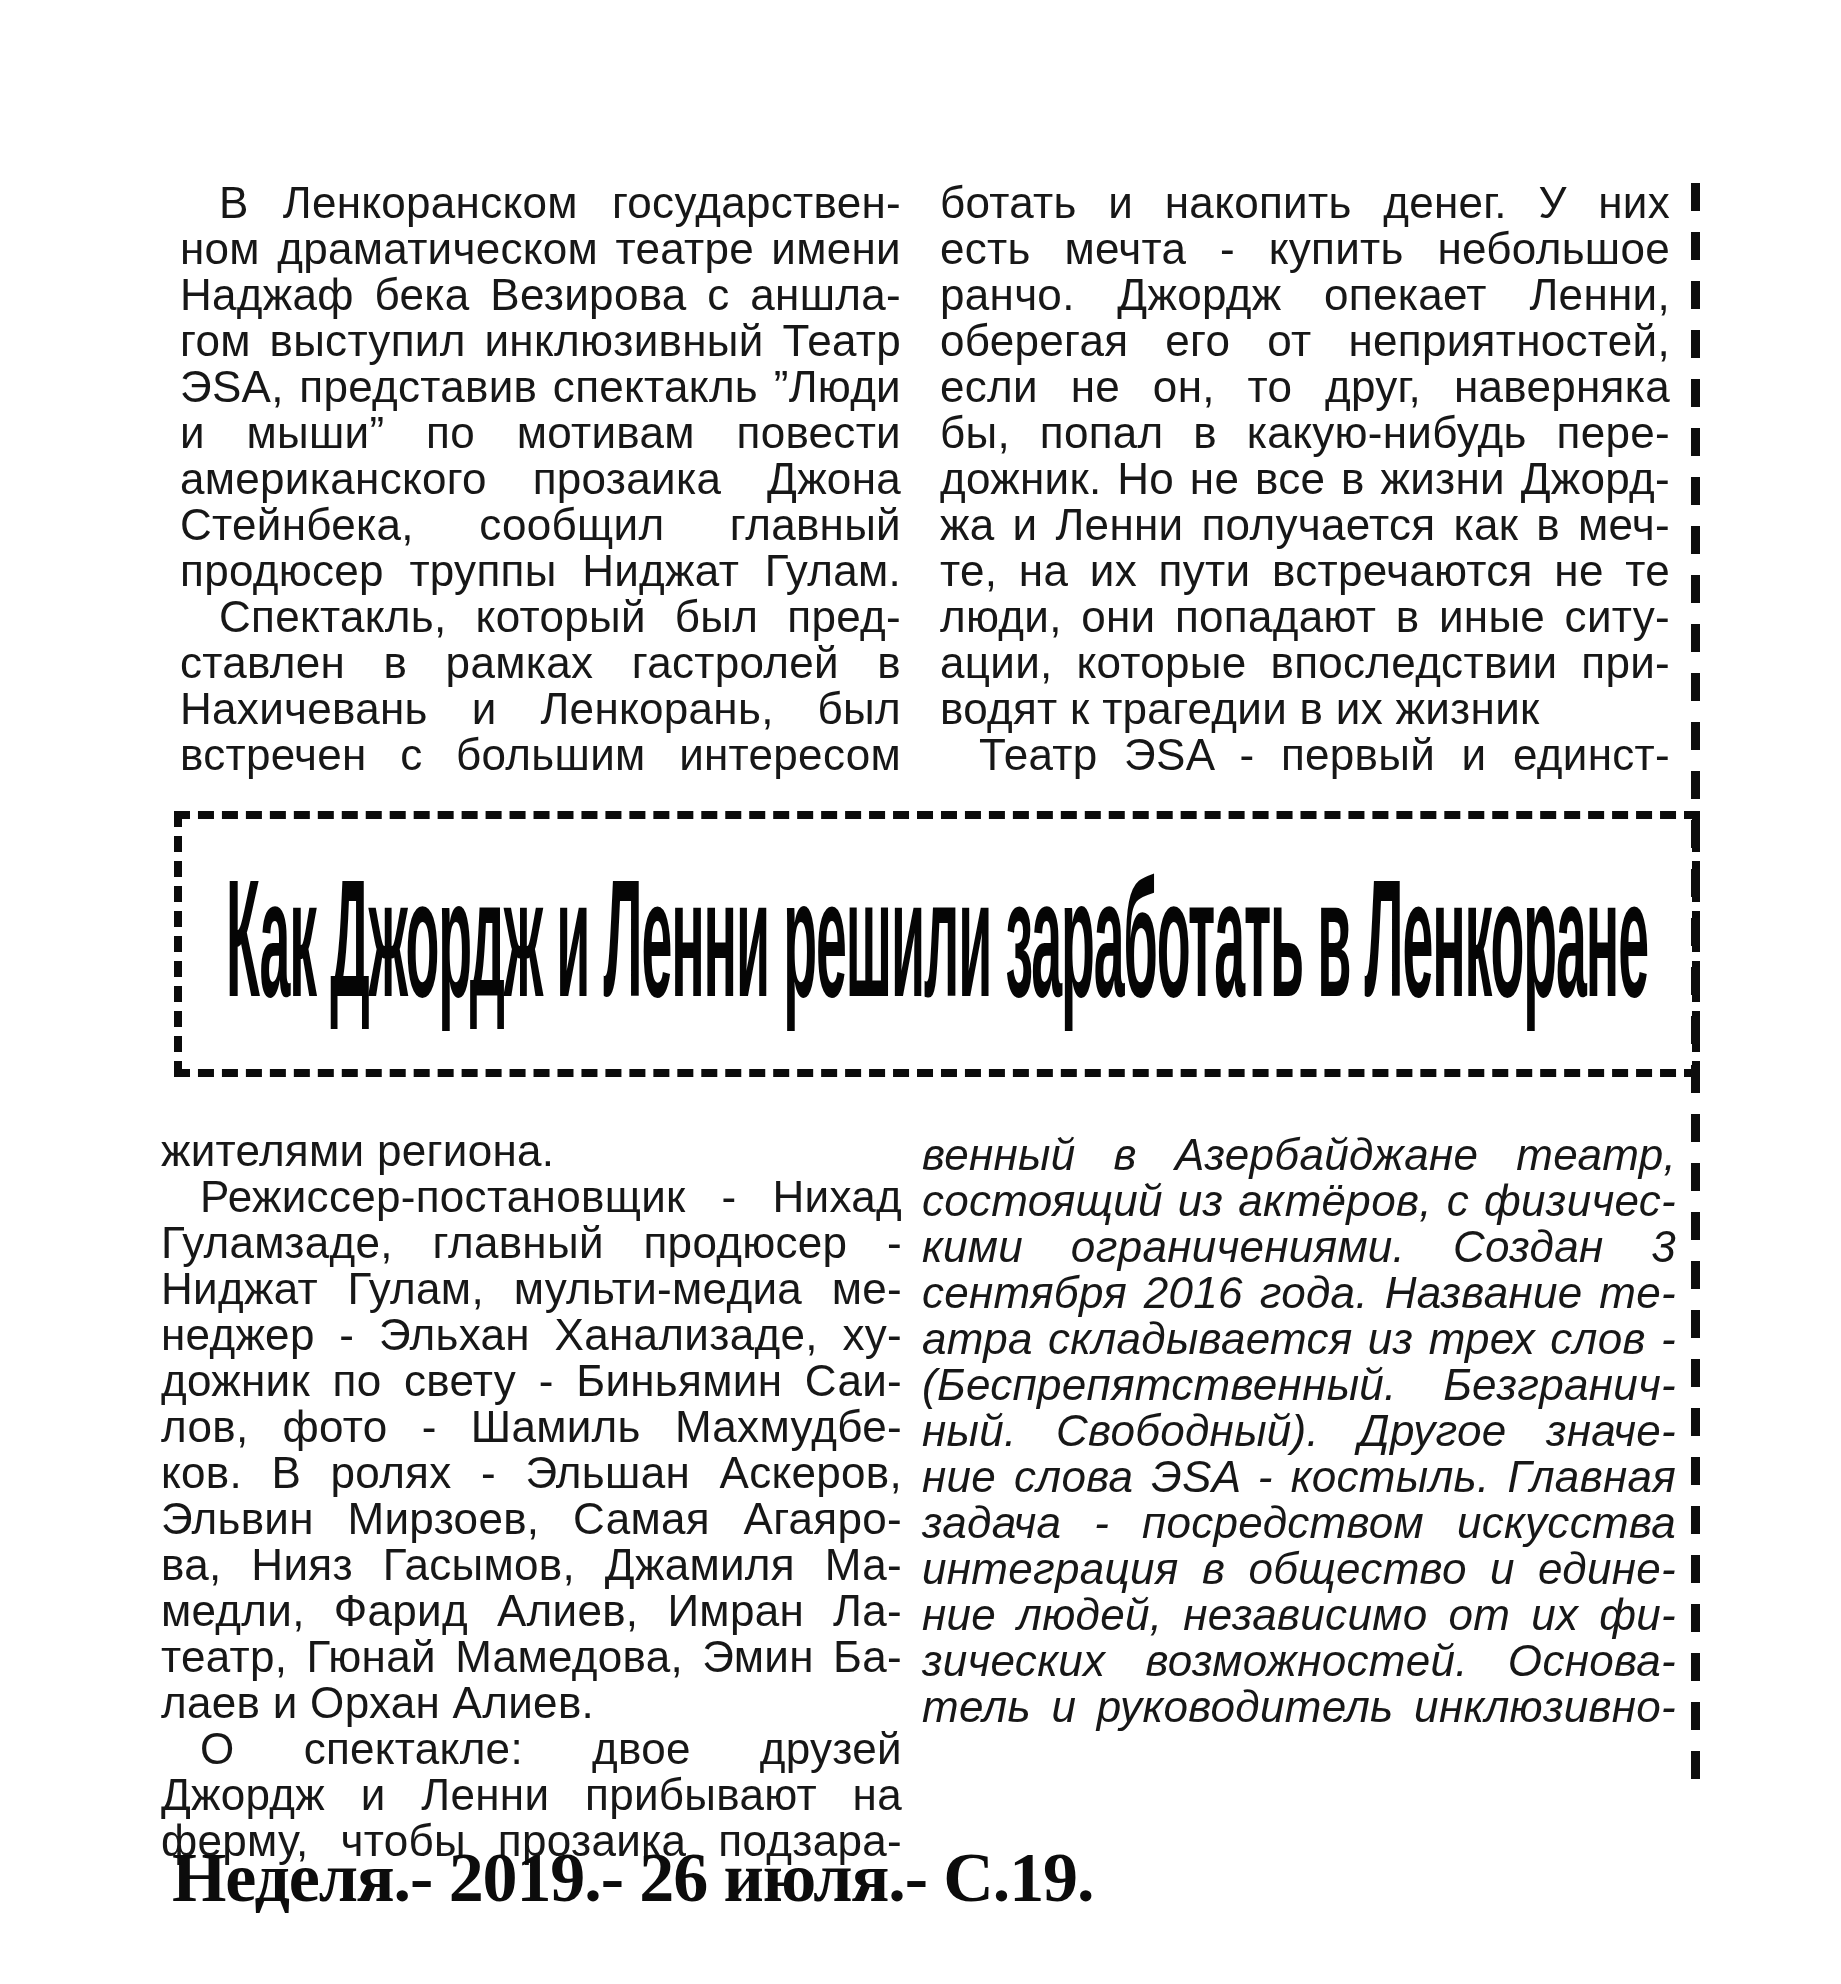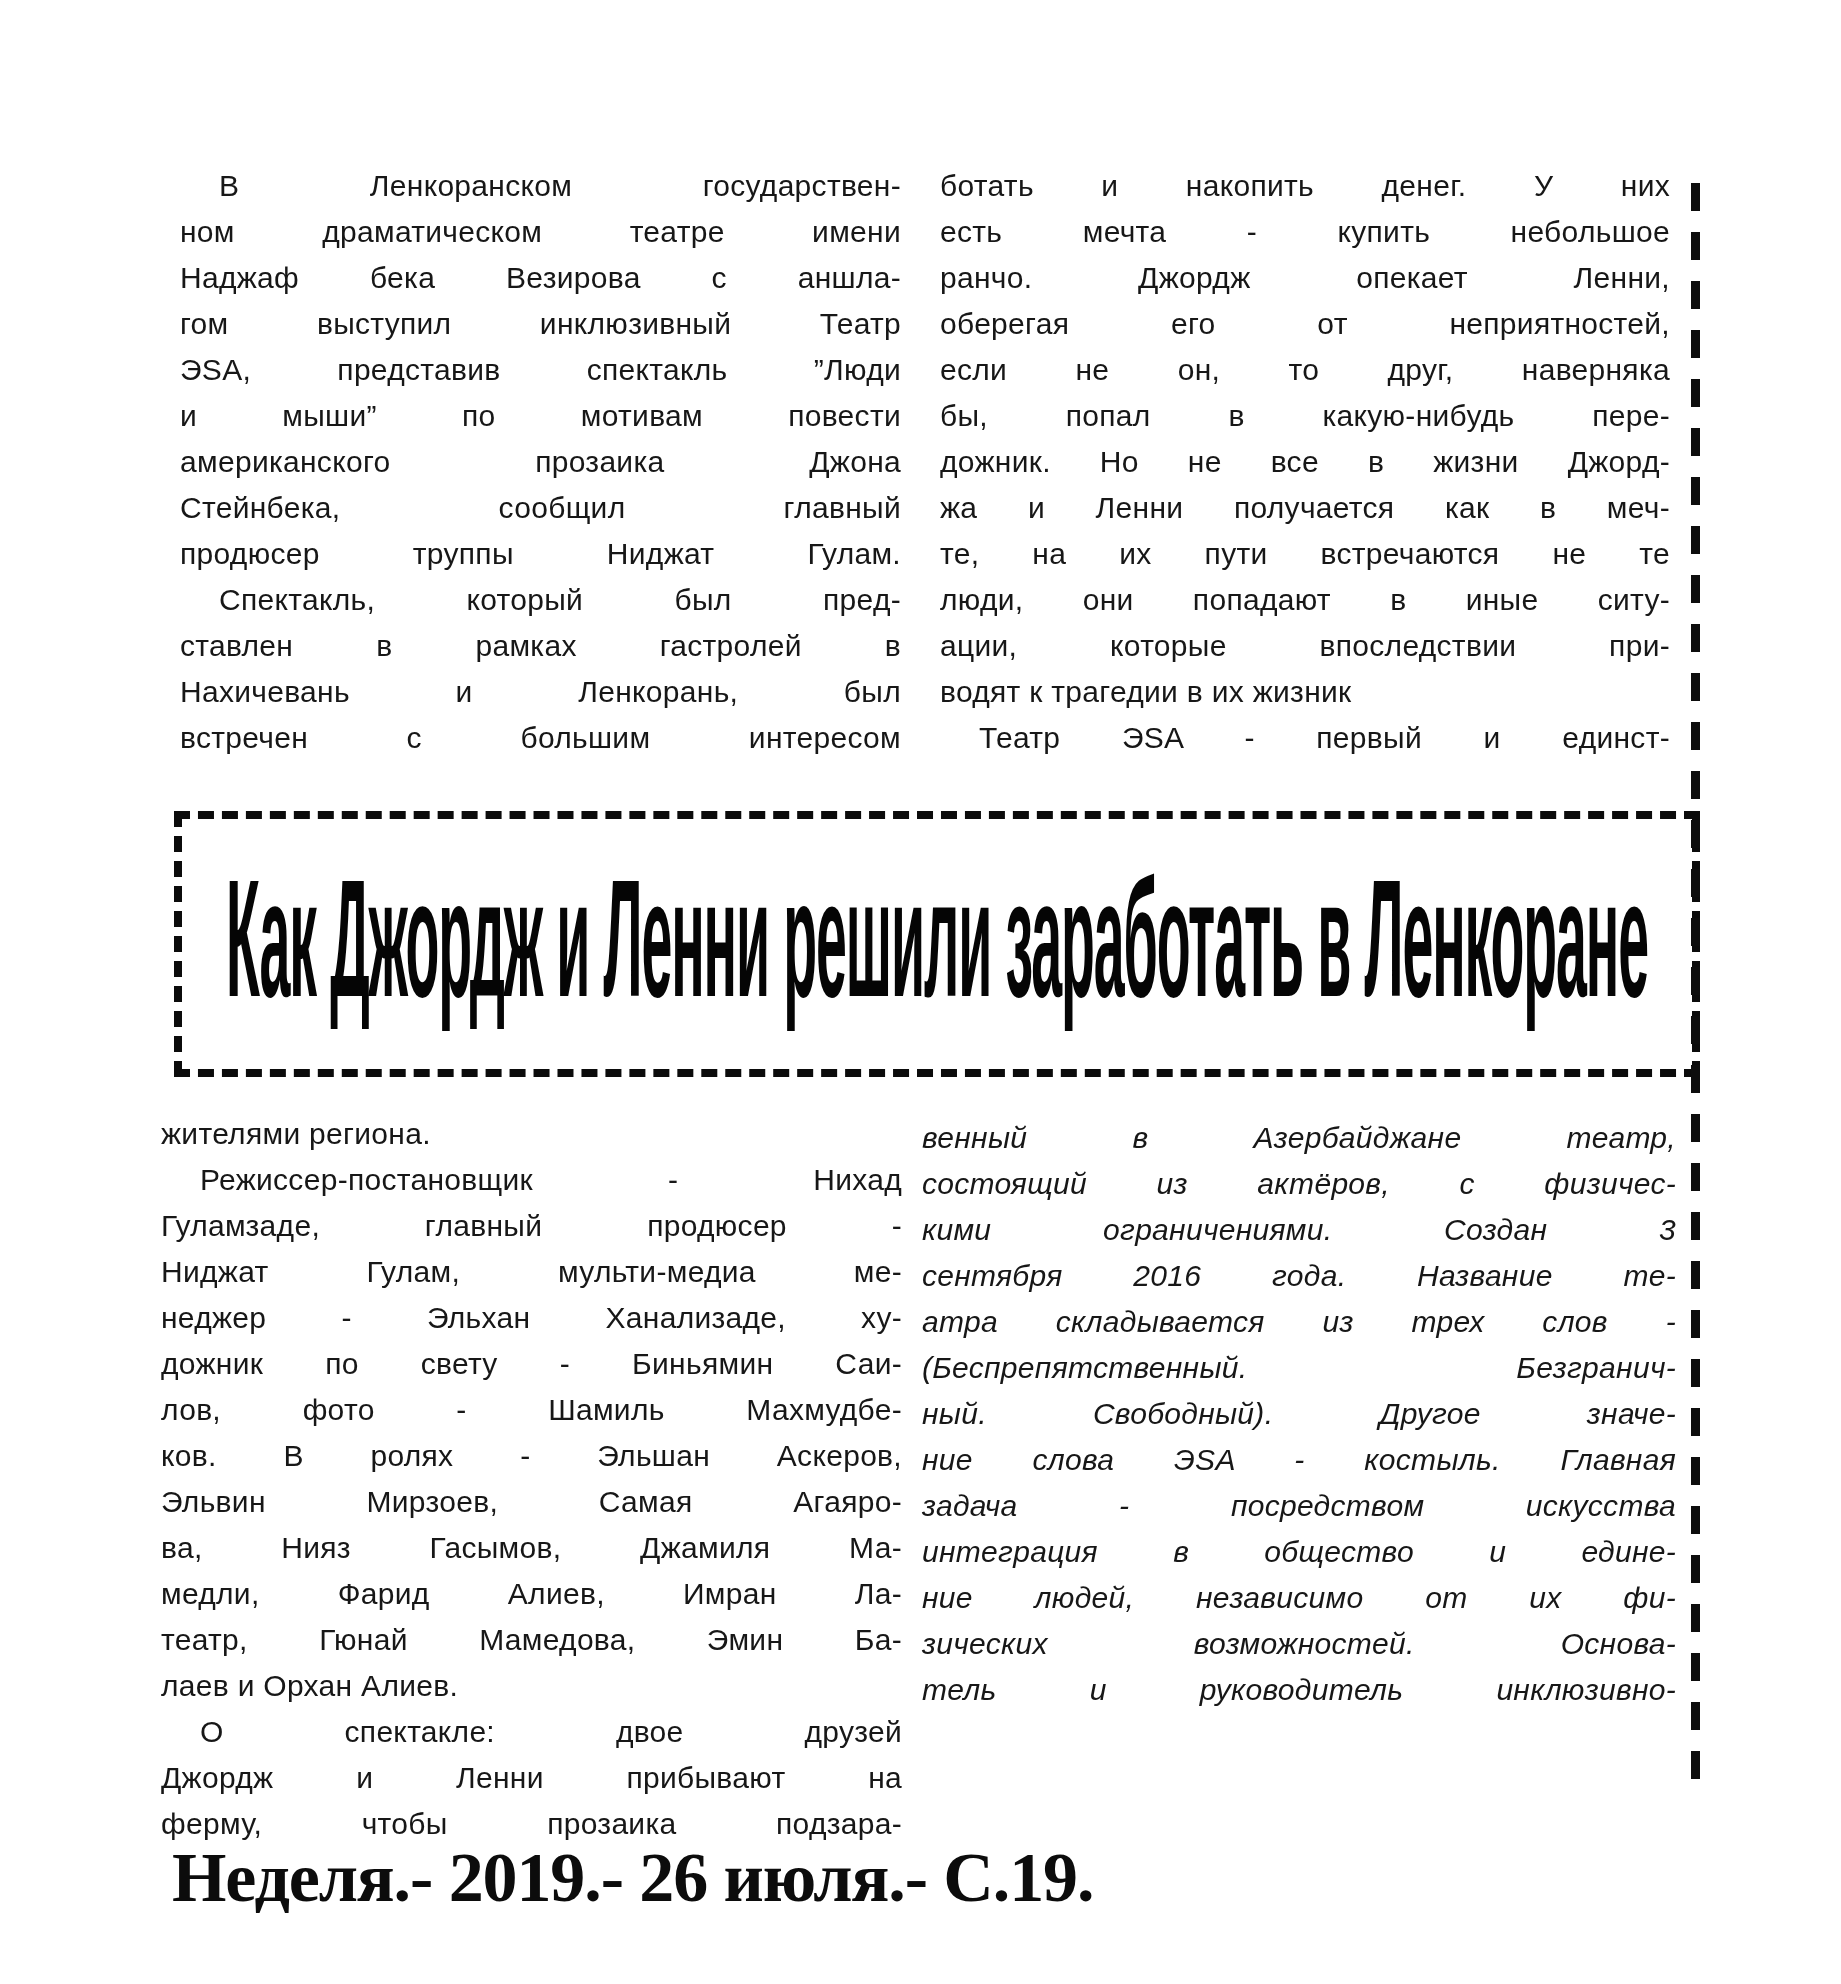--- a/index.html
+++ b/index.html
@@ -11,23 +11,24 @@
     position: relative;
     width: 1842px;
     height: 1985px;
     background: #ffffff;
     overflow: hidden;
     font-family: "Liberation Sans", sans-serif;
     color: #171717;
   }
   .col {
     position: absolute;
-    font-size: 30px;
+    font-size: 44px;
     line-height: 46px;
     letter-spacing: 0.3px;
+    margin-top: 17px;
   }
   .col .line {
     text-align: justify;
     text-align-last: justify;
   }
   .col .line.indent {
     padding-left: 39px;
   }
   .col .line.flush {
     text-align-last: left;

